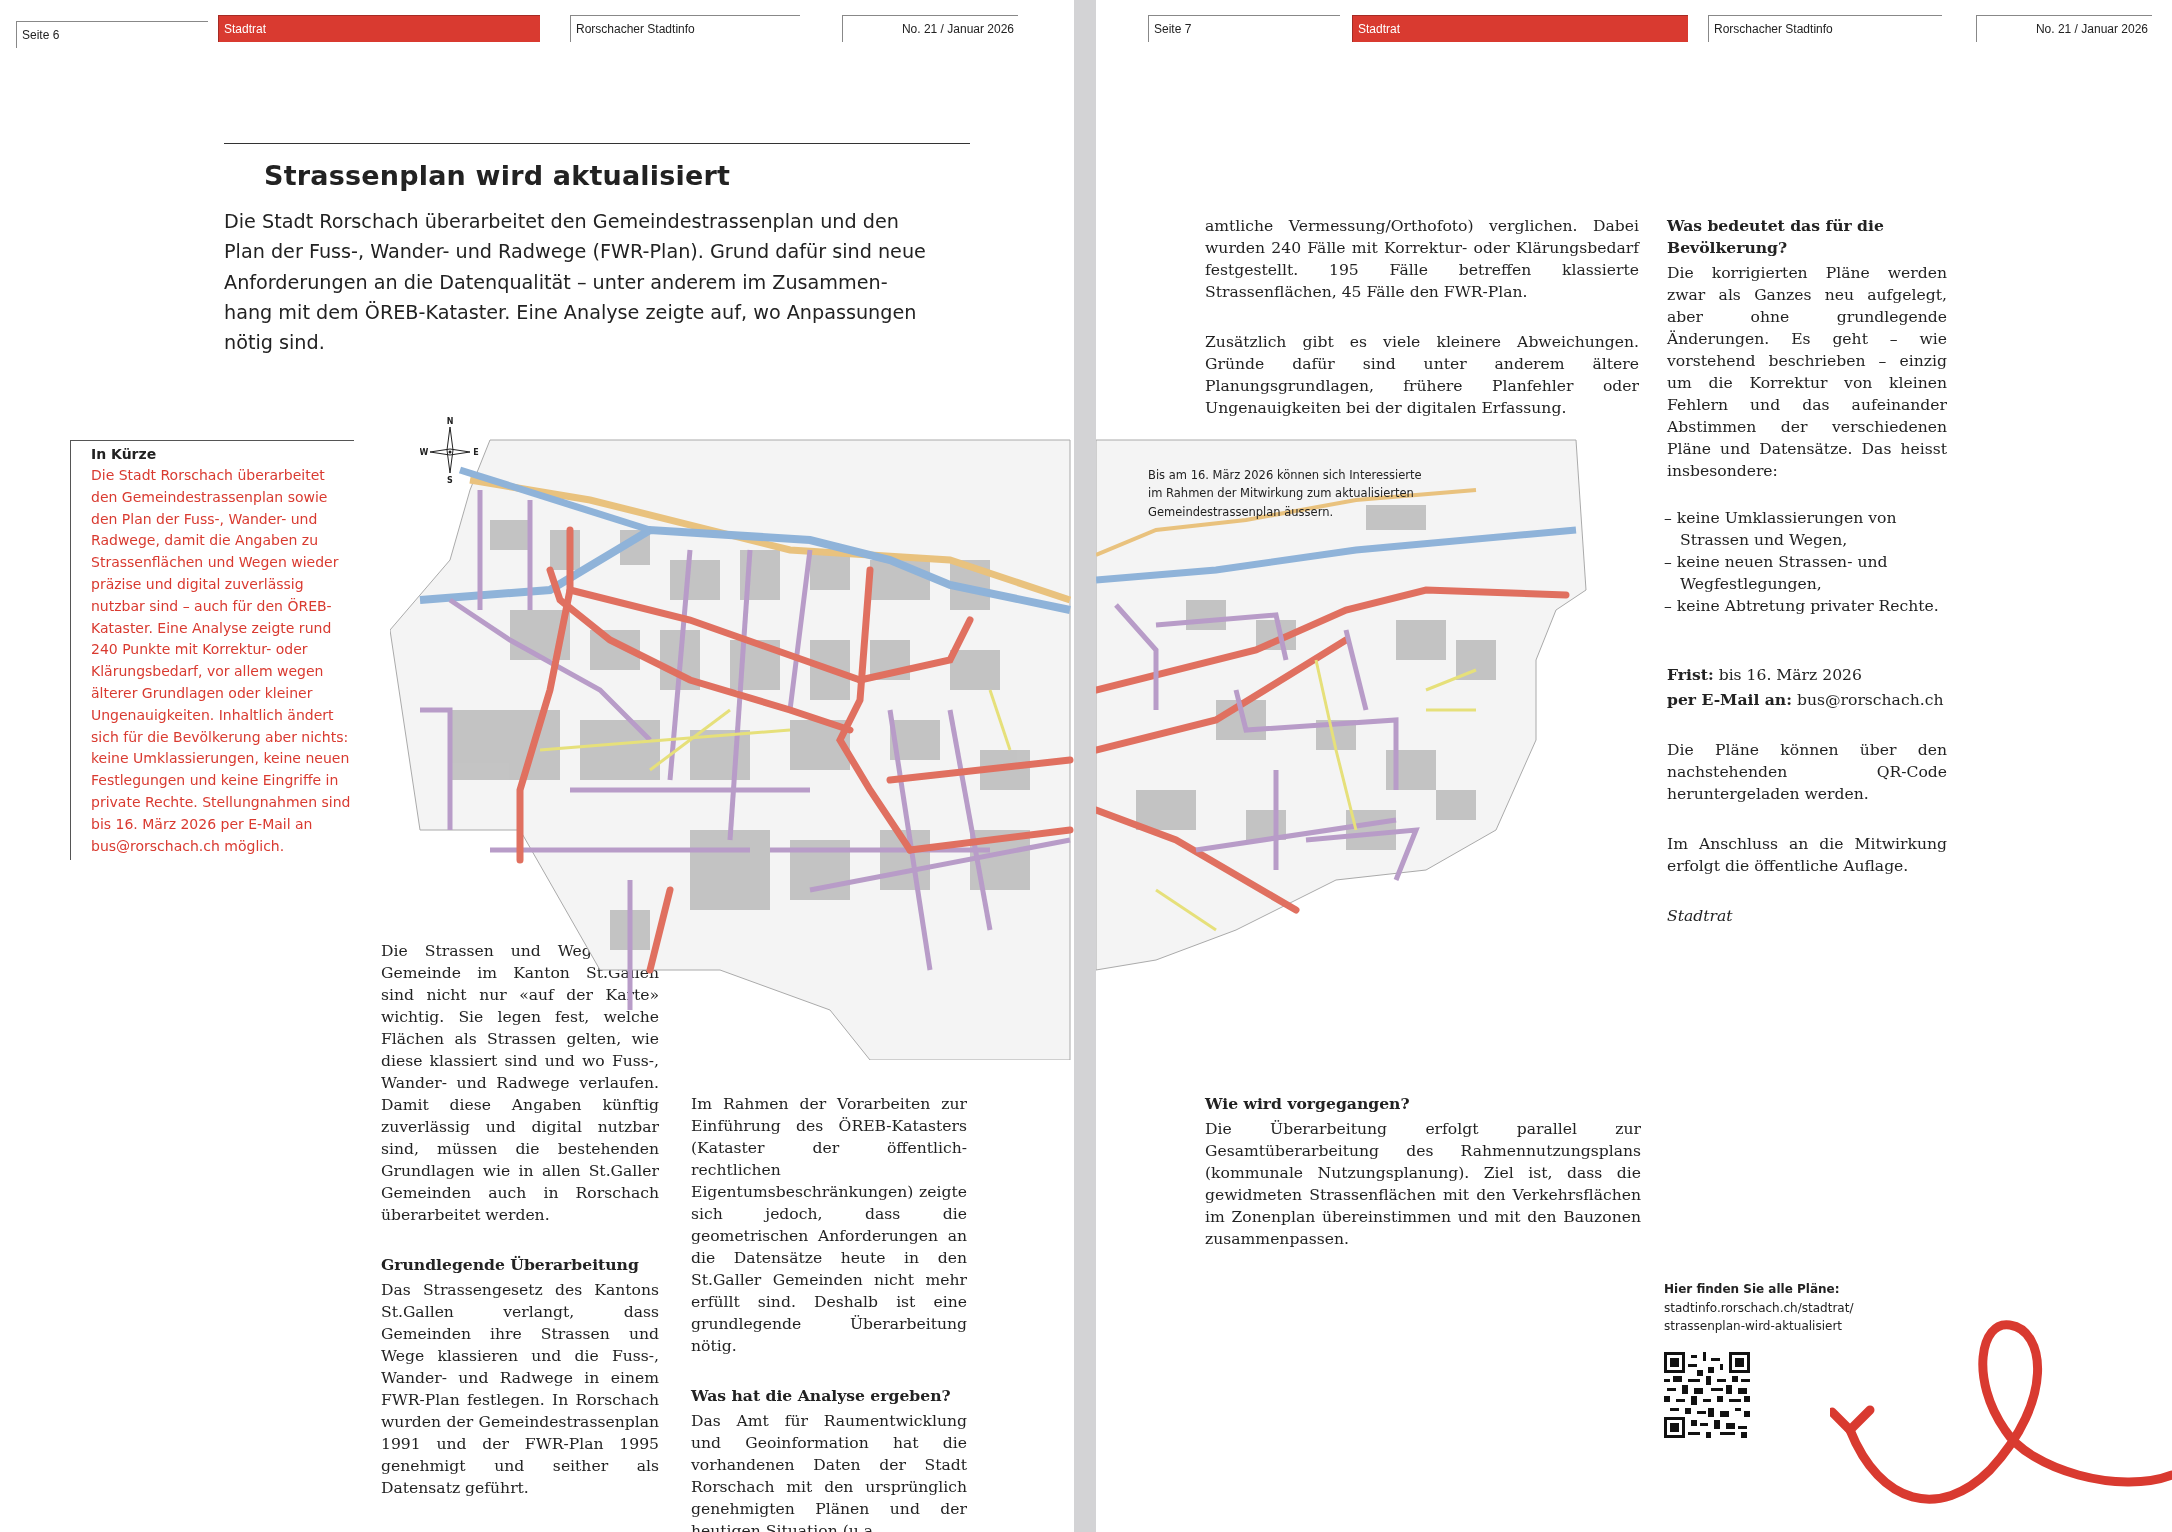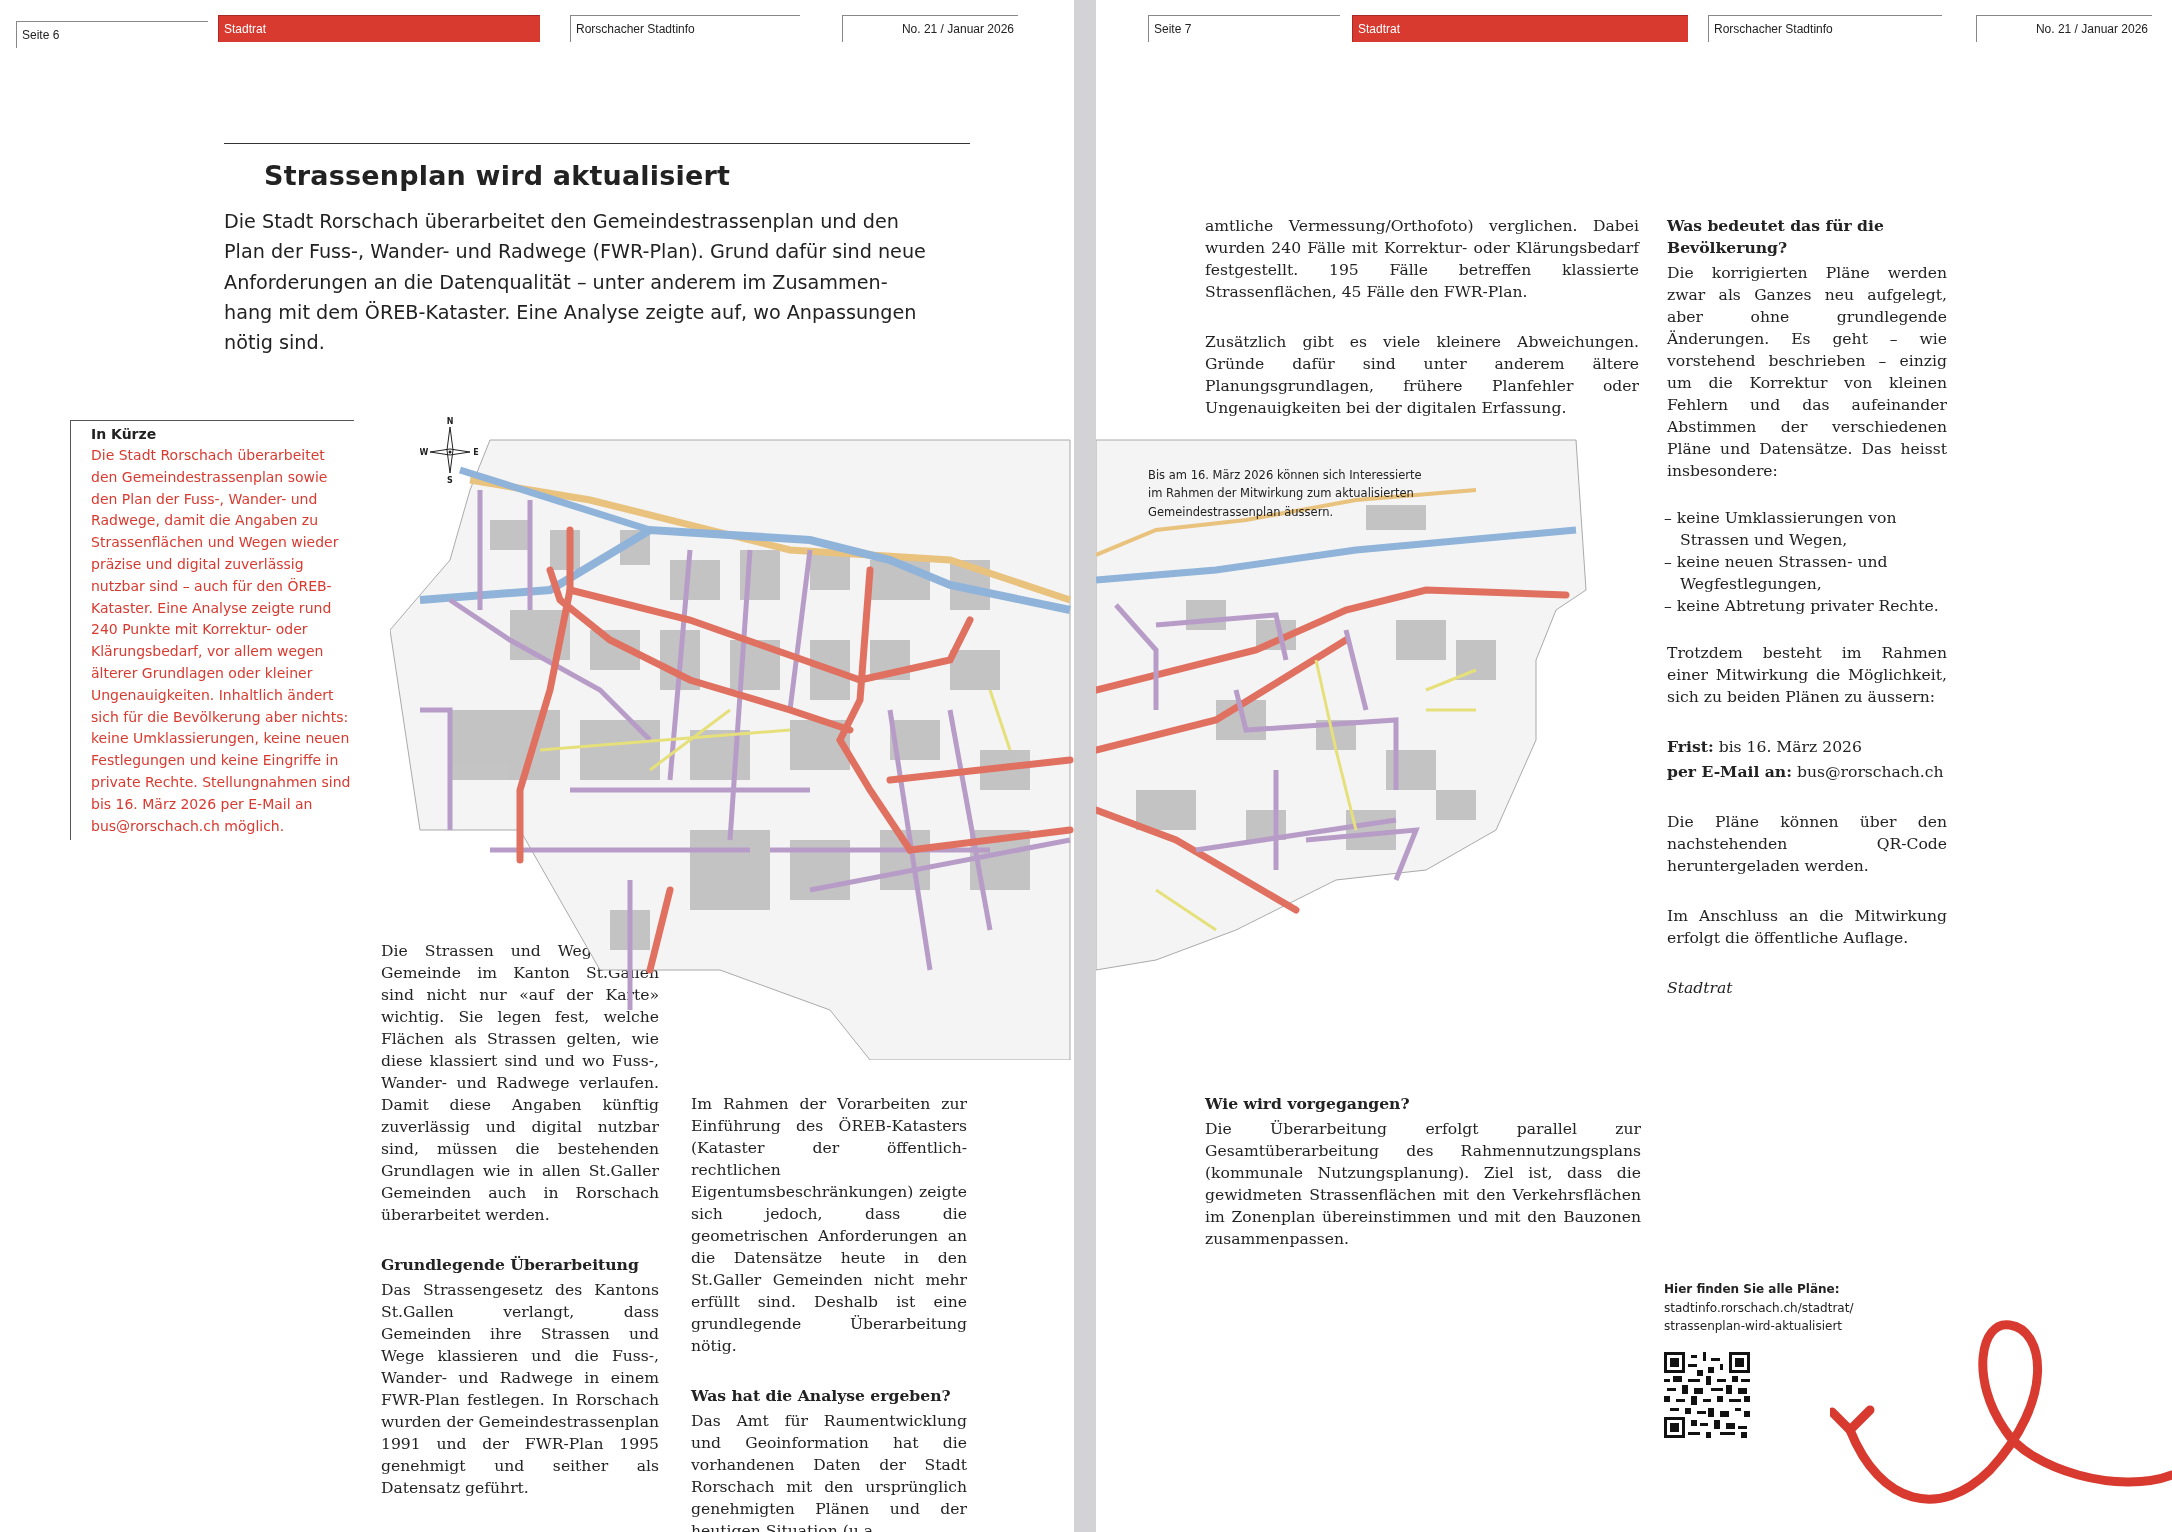--- a/index.html
+++ b/index.html
@@ -57,21 +57,21 @@
   <div class="rule" style="left:224px;top:143px;width:746px;"></div>
   <h1 class="title" style="left:224px;top:160px;">Strassenplan wird aktualisiert</h1>
   <div class="lead" style="left:224px;top:207px;width:760px;">
     <div>Die Stadt Rorschach überarbeitet den Gemeindestrassenplan und den</div>
     <div>Plan der Fuss-, Wander- und Radwege (FWR-Plan). Grund dafür sind neue</div>
     <div>Anforderungen an die Datenqualität – unter anderem im Zusammen-</div>
     <div>hang mit dem ÖREB-Kataster. Eine Analyse zeigte auf, wo Anpassungen</div>
     <div>nötig sind.</div>
   </div>
 
-  <div class="kurz" style="left:70px;top:420px;width:284px;height:420px;padding-left:20px;">
+  <div class="kurz" style="left:70px;top:440px;width:284px;height:420px;padding-left:20px;">
     <div class="kurz-title">In Kürze</div>
     <div class="kurz-text">Die Stadt Rorschach überarbeitet den Gemeindestrassenplan sowie den Plan der Fuss-, Wander- und Radwege, damit die Angaben zu Strassenflächen und Wegen wieder präzise und digital zuverlässig nutzbar sind – auch für den ÖREB-Kataster. Eine Analyse zeigte rund 240 Punkte mit Korrektur- oder Klärungsbedarf, vor allem wegen älterer Grundlagen oder kleiner Ungenauigkeiten. Inhaltlich ändert sich für die Bevölkerung aber nichts: keine Umklassierungen, keine neuen Festlegungen und keine Eingriffe in private Rechte. Stellungnahmen sind bis 16. März 2026 per E-Mail an bus@rorschach.ch möglich.</div>
   </div>
 
   <div class="col" style="left:378px;top:937px;width:284px;">
     <p>Die Strassen und Wege einer Gemeinde im Kanton St.Gallen sind nicht nur «auf der Karte» wichtig. Sie legen fest, welche Flächen als Strassen gelten, wie diese klassiert sind und wo Fuss-, Wander- und Radwege verlaufen. Damit diese Angaben künftig zuverlässig und digital nutzbar sind, müssen die bestehenden Grundlagen wie in allen St.Galler Gemeinden auch in Rorschach überarbeitet werden.</p>
     <div class="gap"></div>
     <p class="sub">Grundlegende Überarbeitung</p>
     <p>Das Strassengesetz des Kantons St.Gallen verlangt, dass Gemeinden ihre Strassen und Wege klassieren und die Fuss-, Wander- und Radwege in einem FWR-Plan festlegen. In Rorschach wurden der Gemeindestrassenplan 1991 und der FWR-Plan 1995 genehmigt und seither als Datensatz geführt.</p>
   </div>
@@ -107,21 +107,20 @@
   <div class="col" style="left:568px;top:212px;width:286px;">
     <p class="sub">Was bedeutet das für die Bevölkerung?</p>
     <p>Die korrigierten Pläne werden zwar als Ganzes neu aufgelegt, aber ohne grundlegende Änderungen. Es geht – wie vorstehend beschrieben – einzig um die Korrektur von kleinen Fehlern und das aufeinander Abstimmen der verschiedenen Pläne und Datensätze. Das heisst insbesondere:</p>
     <div class="gap"></div>
     <ul>
       <li>– keine Umklassierungen von Strassen und Wegen,</li>
       <li>– keine neuen Strassen- und Wegfestlegungen,</li>
       <li>– keine Abtretung privater Rechte.</li>
     </ul>
     <div class="gap"></div>
-    <p>Trotzdem besteht im Rahmen einer Mitwirkung die Möglichkeit, sich zu beiden Plänen zu äussern:</p>
     <div class="gap"></div>
     <p style="text-align:left;"><b>Frist:</b><span> bis 16. März 2026</span></p>
     <p style="text-align:left;"><b>per E-Mail an:</b><span> bus@rorschach.ch</span></p>
     <div class="gap"></div>
     <p>Die Pläne können über den nachstehenden QR-Code heruntergeladen werden.</p>
     <div class="gap"></div>
     <p>Im Anschluss an die Mitwirkung erfolgt die öffentliche Auflage.</p>
     <div class="gap"></div>
     <p class="sign">Stadtrat</p>
   </div>

